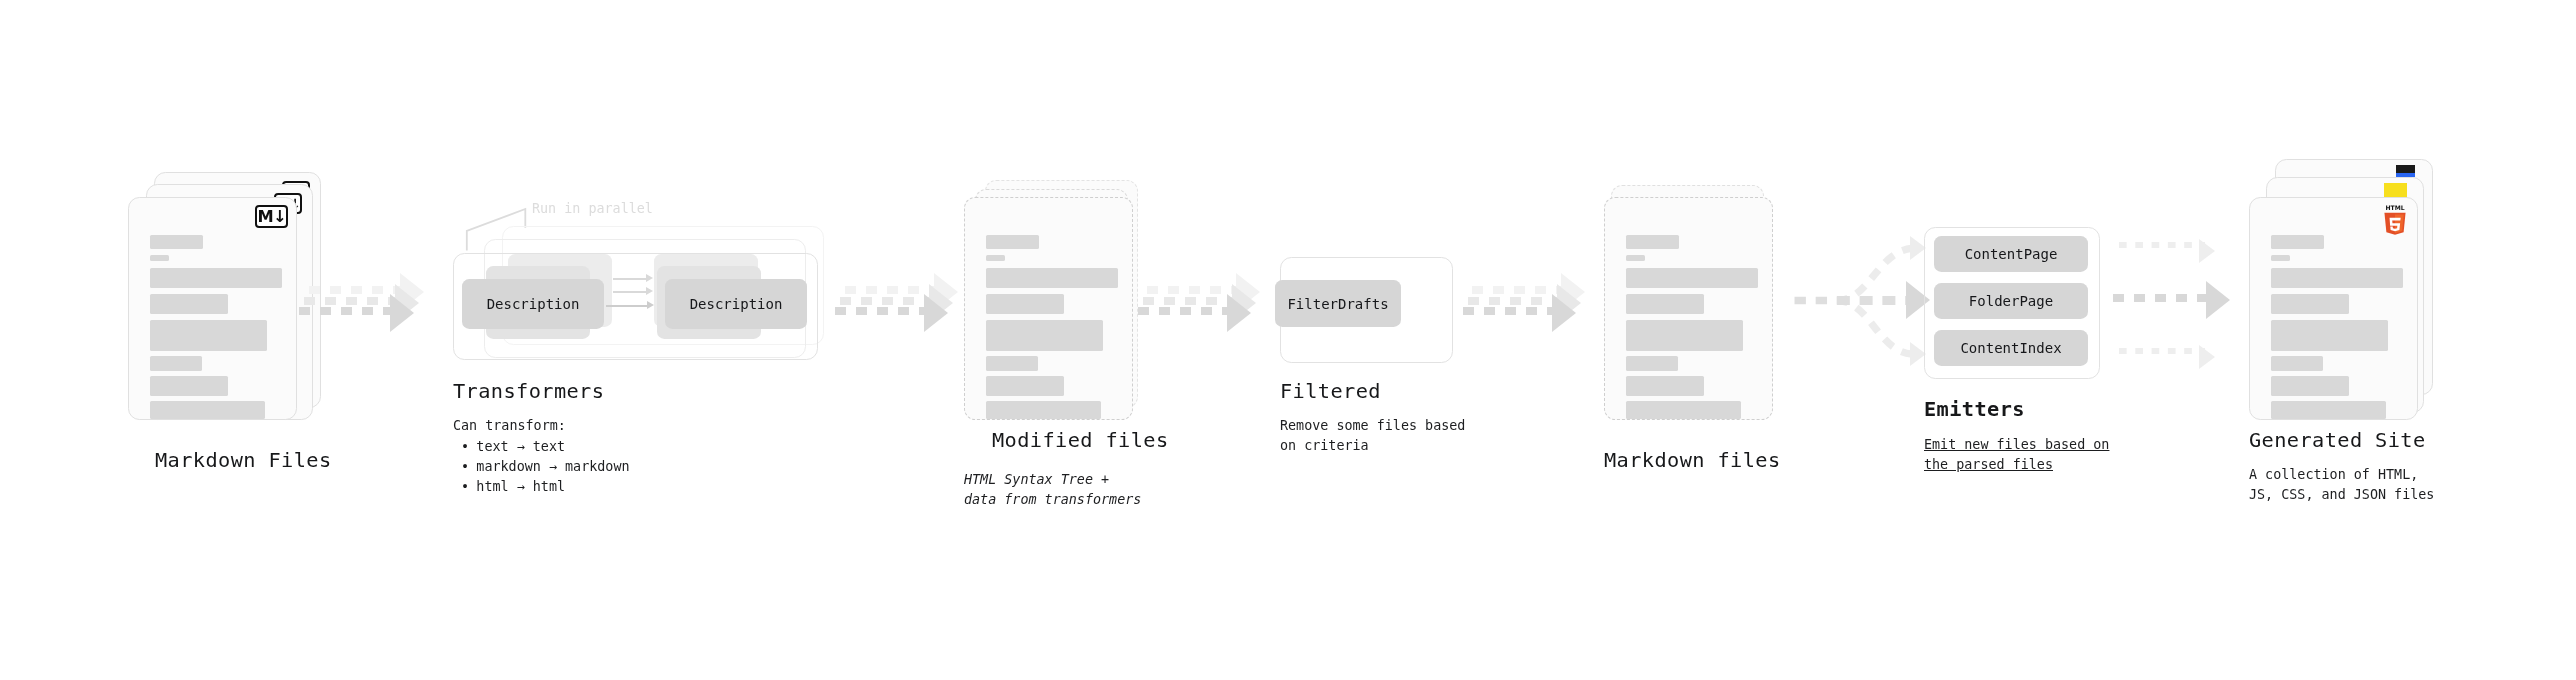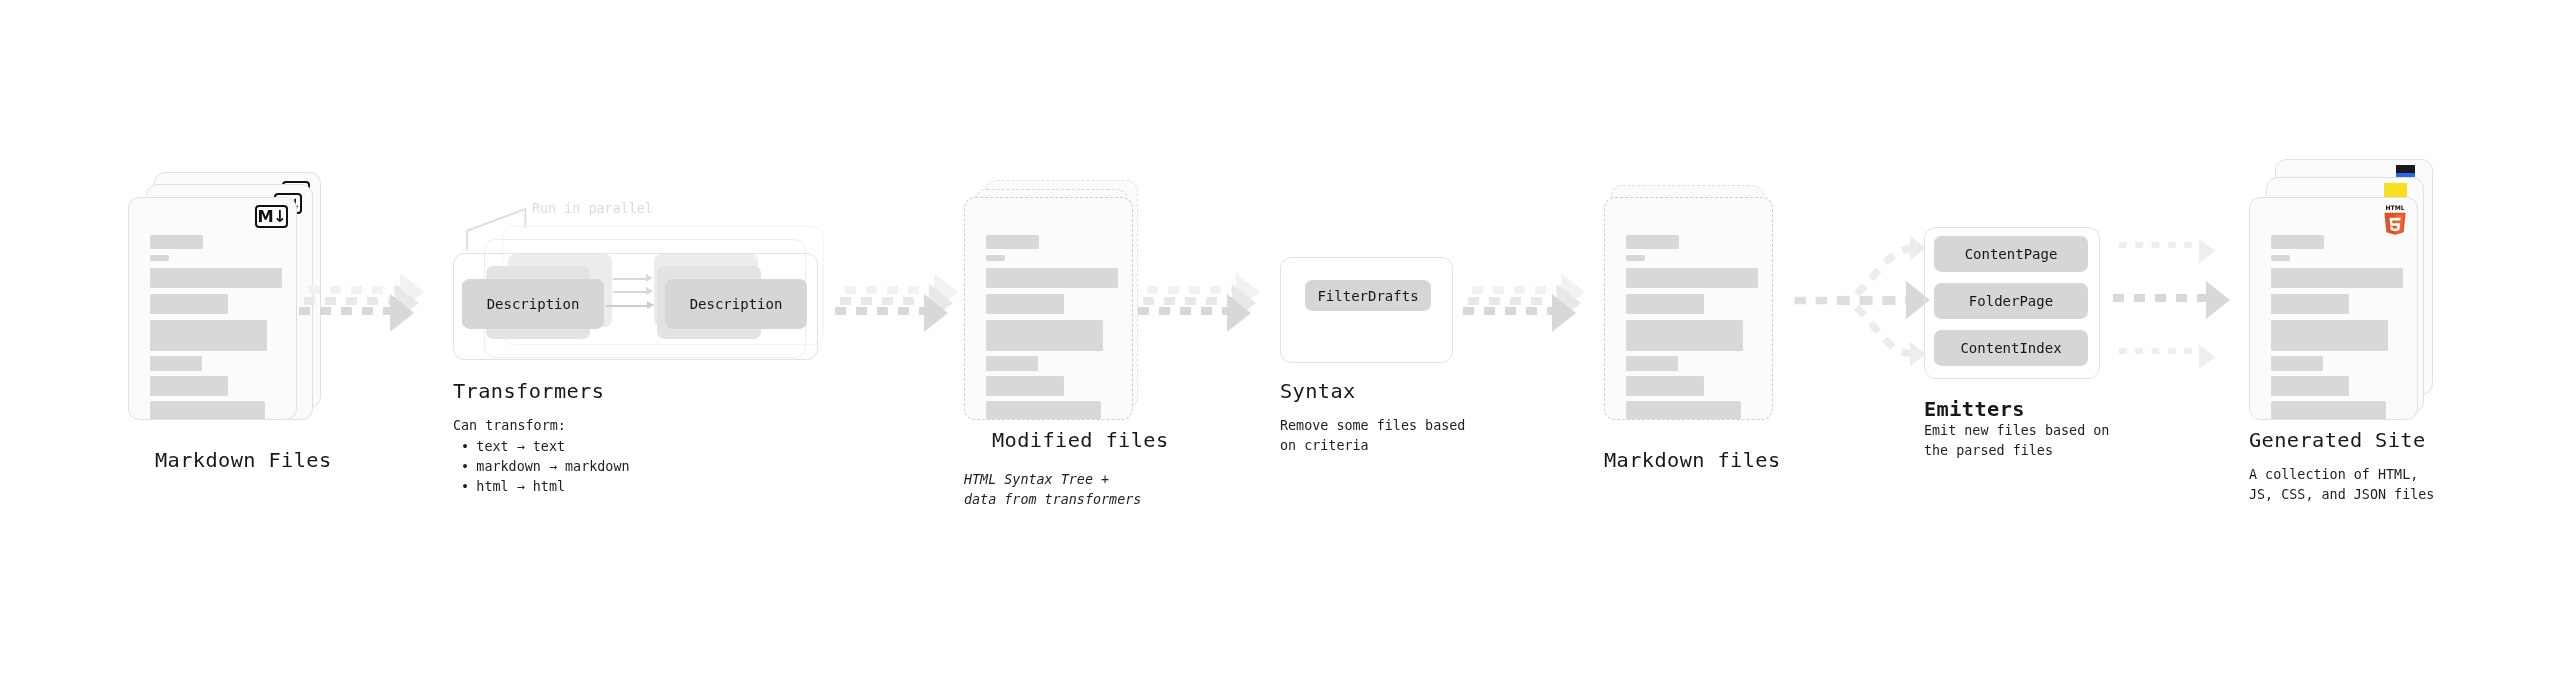--- a/index.html
+++ b/index.html
@@ -264,22 +264,22 @@
       <div class="head" style="left:89px; top:0;"></div>
     </div>
     <div class="arrow" style="left:1138px; top:294px; color:#d8d8d8;">
       <div class="dots" style="left:0; top:13px; width:96px;"></div>
       <div class="head" style="left:89px; top:0;"></div>
     </div>
   </div>
 
   <div>
     <div class="groupbox" style="left:1280px; top:257px; width:173px; height:106px;"></div>
-    <div class="pill" style="left:1305px; top:280px; width:126px; height:31px;">FilterDrafts</div>
-    <div class="stage-title" style="left:1280px; top:379px;">Syntax</div>
+    <div class="pill" style="left:1275px; top:280px; width:126px; height:47px;">FilterDrafts</div>
+    <div class="stage-title" style="left:1280px; top:379px;">Filtered</div>
     <div class="stage-desc" style="left:1280px; top:416px;">Remove some files based
 on criteria</div>
   </div>
 
   <div>
     <div class="arrow" style="left:1472px; top:273px; color:#f2f2f2;">
       <div class="dots" style="left:0; top:13px; width:96px;"></div>
       <div class="head" style="left:89px; top:0;"></div>
     </div>
     <div class="arrow" style="left:1468px; top:284px; color:#e8e8e8;">
@@ -324,21 +324,21 @@
       <div class="head" style="left:0; top:0;"></div>
     </div>
   </div>
 
   <div>
     <div class="groupbox" style="left:1924px; top:227px; width:176px; height:152px;"></div>
     <div class="pill" style="left:1934px; top:236px; width:154px; height:36px;">ContentPage</div>
     <div class="pill" style="left:1934px; top:283px; width:154px; height:36px;">FolderPage</div>
     <div class="pill" style="left:1934px; top:330px; width:154px; height:36px;">ContentIndex</div>
     <div class="stage-title" style="left:1924px; top:397px;font-weight:bold;">Emitters</div>
-    <div class="stage-desc" style="left:1924px; top:421px;">Emit new files based on
+    <div class="stage-desc" style="left:1924px; top:435px;text-decoration:underline;">Emit new files based on
 the parsed files</div>
   </div>
 
   <div>
     <div class="arrow small" style="left:2119px; top:239px; color:#eeeeee;">
       <div class="dots" style="left:0; top:3.3px; width:86px;"></div>
       <div class="head" style="left:80px; top:0;"></div>
     </div>
     <div class="arrow" style="left:2113px; top:281px; color:#d8d8d8;">
       <div class="dots" style="left:0; top:13px; width:99px;"></div>

